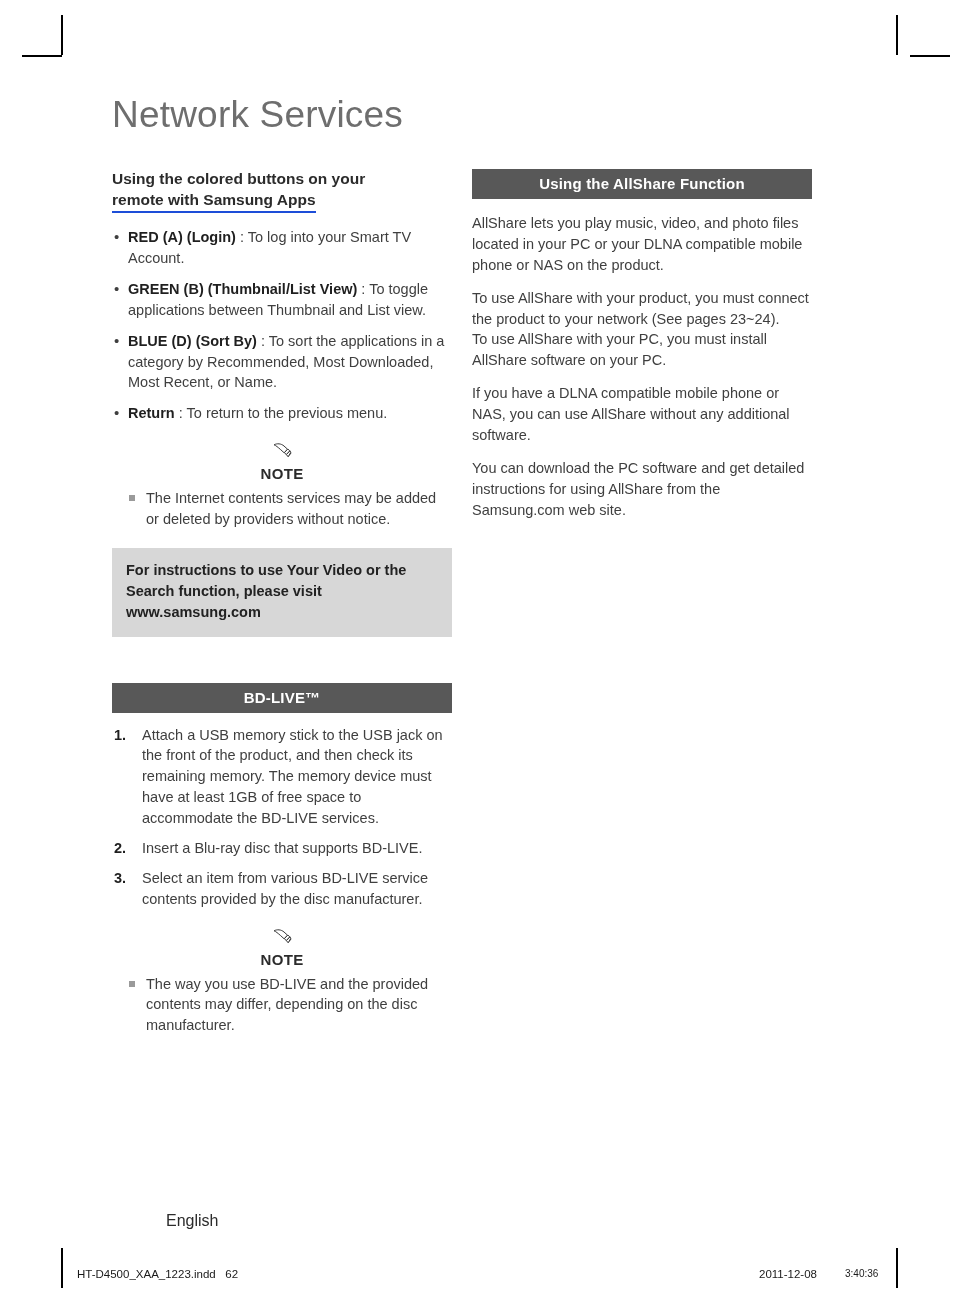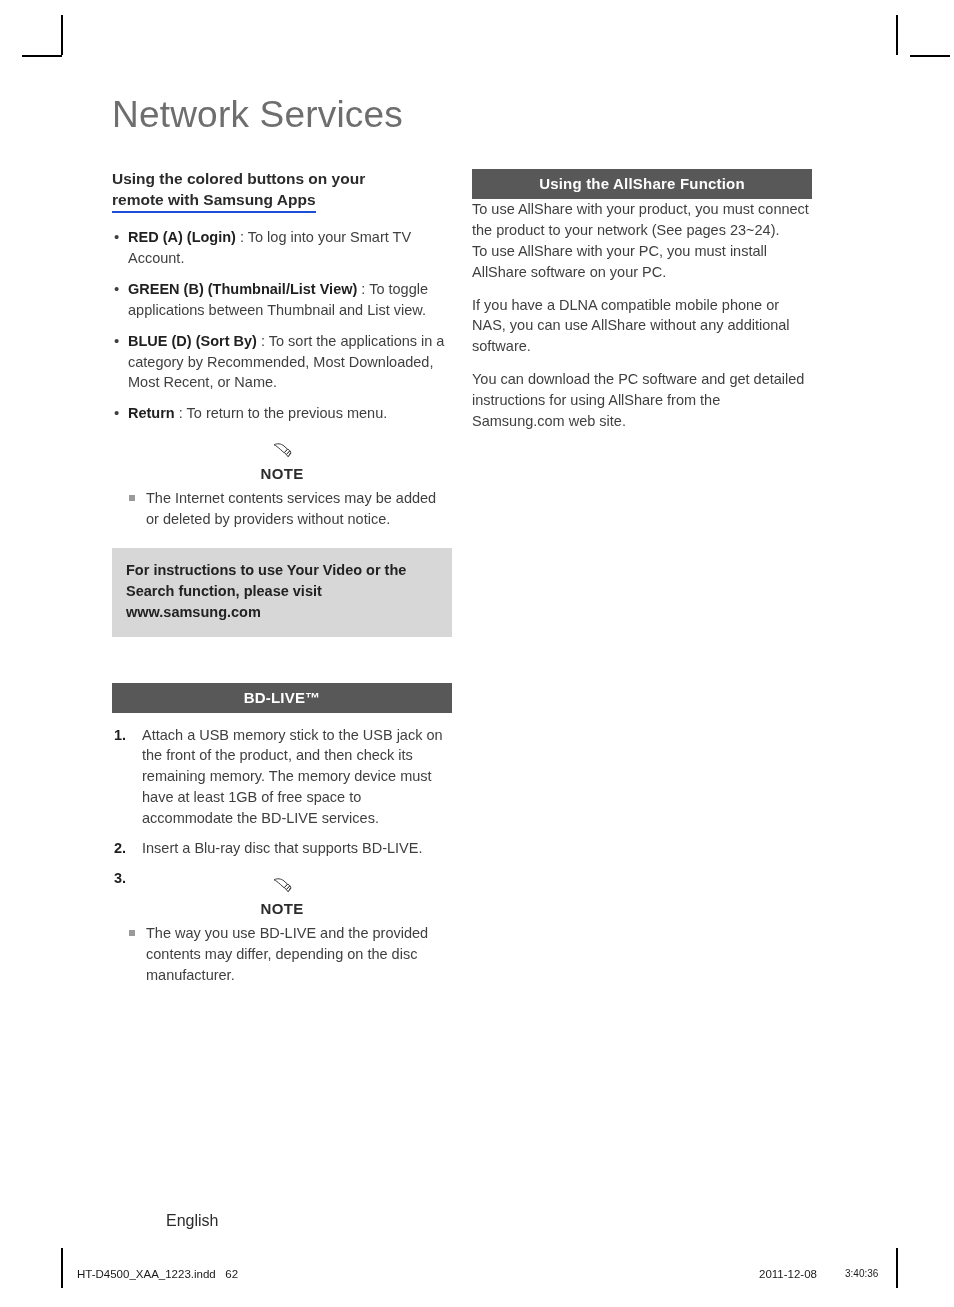--- a/index.html
+++ b/index.html
@@ -279,20 +279,21 @@
           <li>
             <span class="num">1.</span>
             <span>Attach a USB memory stick to the USB jack on the front of the product, and then check its remaining memory. The memory device must have at least 1GB of free space to accommodate the BD-LIVE services.</span>
           </li>
           <li>
             <span class="num">2.</span>
             <span>Insert a Blu-ray disc that supports BD-LIVE.</span>
           </li>
           <li>
             <span class="num">3.</span>
+            <span>Select an item from various BD-LIVE service contents provided by the disc manufacturer.</span>
           </li>
         </ol>
 
         <div class="note-block">
           <div class="note-head">
             <span>
               <svg class="pencil-icon" viewBox="0 0 24 20" xmlns="http://www.w3.org/2000/svg">
                 <path d="M2.5 3.2 C6 1.2 11 1.6 14.4 4.6 L18.6 8.4 L14.6 12.8 L10.4 9.0 C7.0 6.0 4.6 4.0 2.5 3.2 Z" fill="#ffffff" stroke="#3a3a3a" stroke-width="1.2" stroke-linejoin="round"></path>
                 <path d="M14.8 12.6 L19.0 8.2 L21.4 10.4 L17.2 14.8 Z" fill="#ffffff" stroke="#3a3a3a" stroke-width="1.2" stroke-linejoin="round"></path>
                 <path d="M17.3 14.9 L21.5 10.5 L22.6 12.1 L19.4 17.6 Z" fill="#ffffff" stroke="#3a3a3a" stroke-width="1.2" stroke-linejoin="round"></path>
@@ -305,20 +306,21 @@
             <li>The way you use BD-LIVE and the provided contents may differ, depending on the disc manufacturer.</li>
           </ul>
         </div>
 
       </div>
 
       <div class="col">
 
         <div class="bar-heading">Using the AllShare Function</div>
 
+        <p class="body" style="margin-top:14px;">AllShare lets you play music, video, and photo files located in your PC or your DLNA compatible mobile phone or NAS on the product.</p>
 
         <p class="body tight">To use AllShare with your product, you must connect the product to your network (See pages 23~24).</p>
 
         <p class="body">To use AllShare with your PC, you must install AllShare software on your PC.</p>
 
         <p class="body">If you have a DLNA compatible mobile phone or NAS, you can use AllShare without any additional software.</p>
 
         <p class="body">You can download the PC software and get detailed instructions for using AllShare from the Samsung.com web site.</p>
 
       </div>

